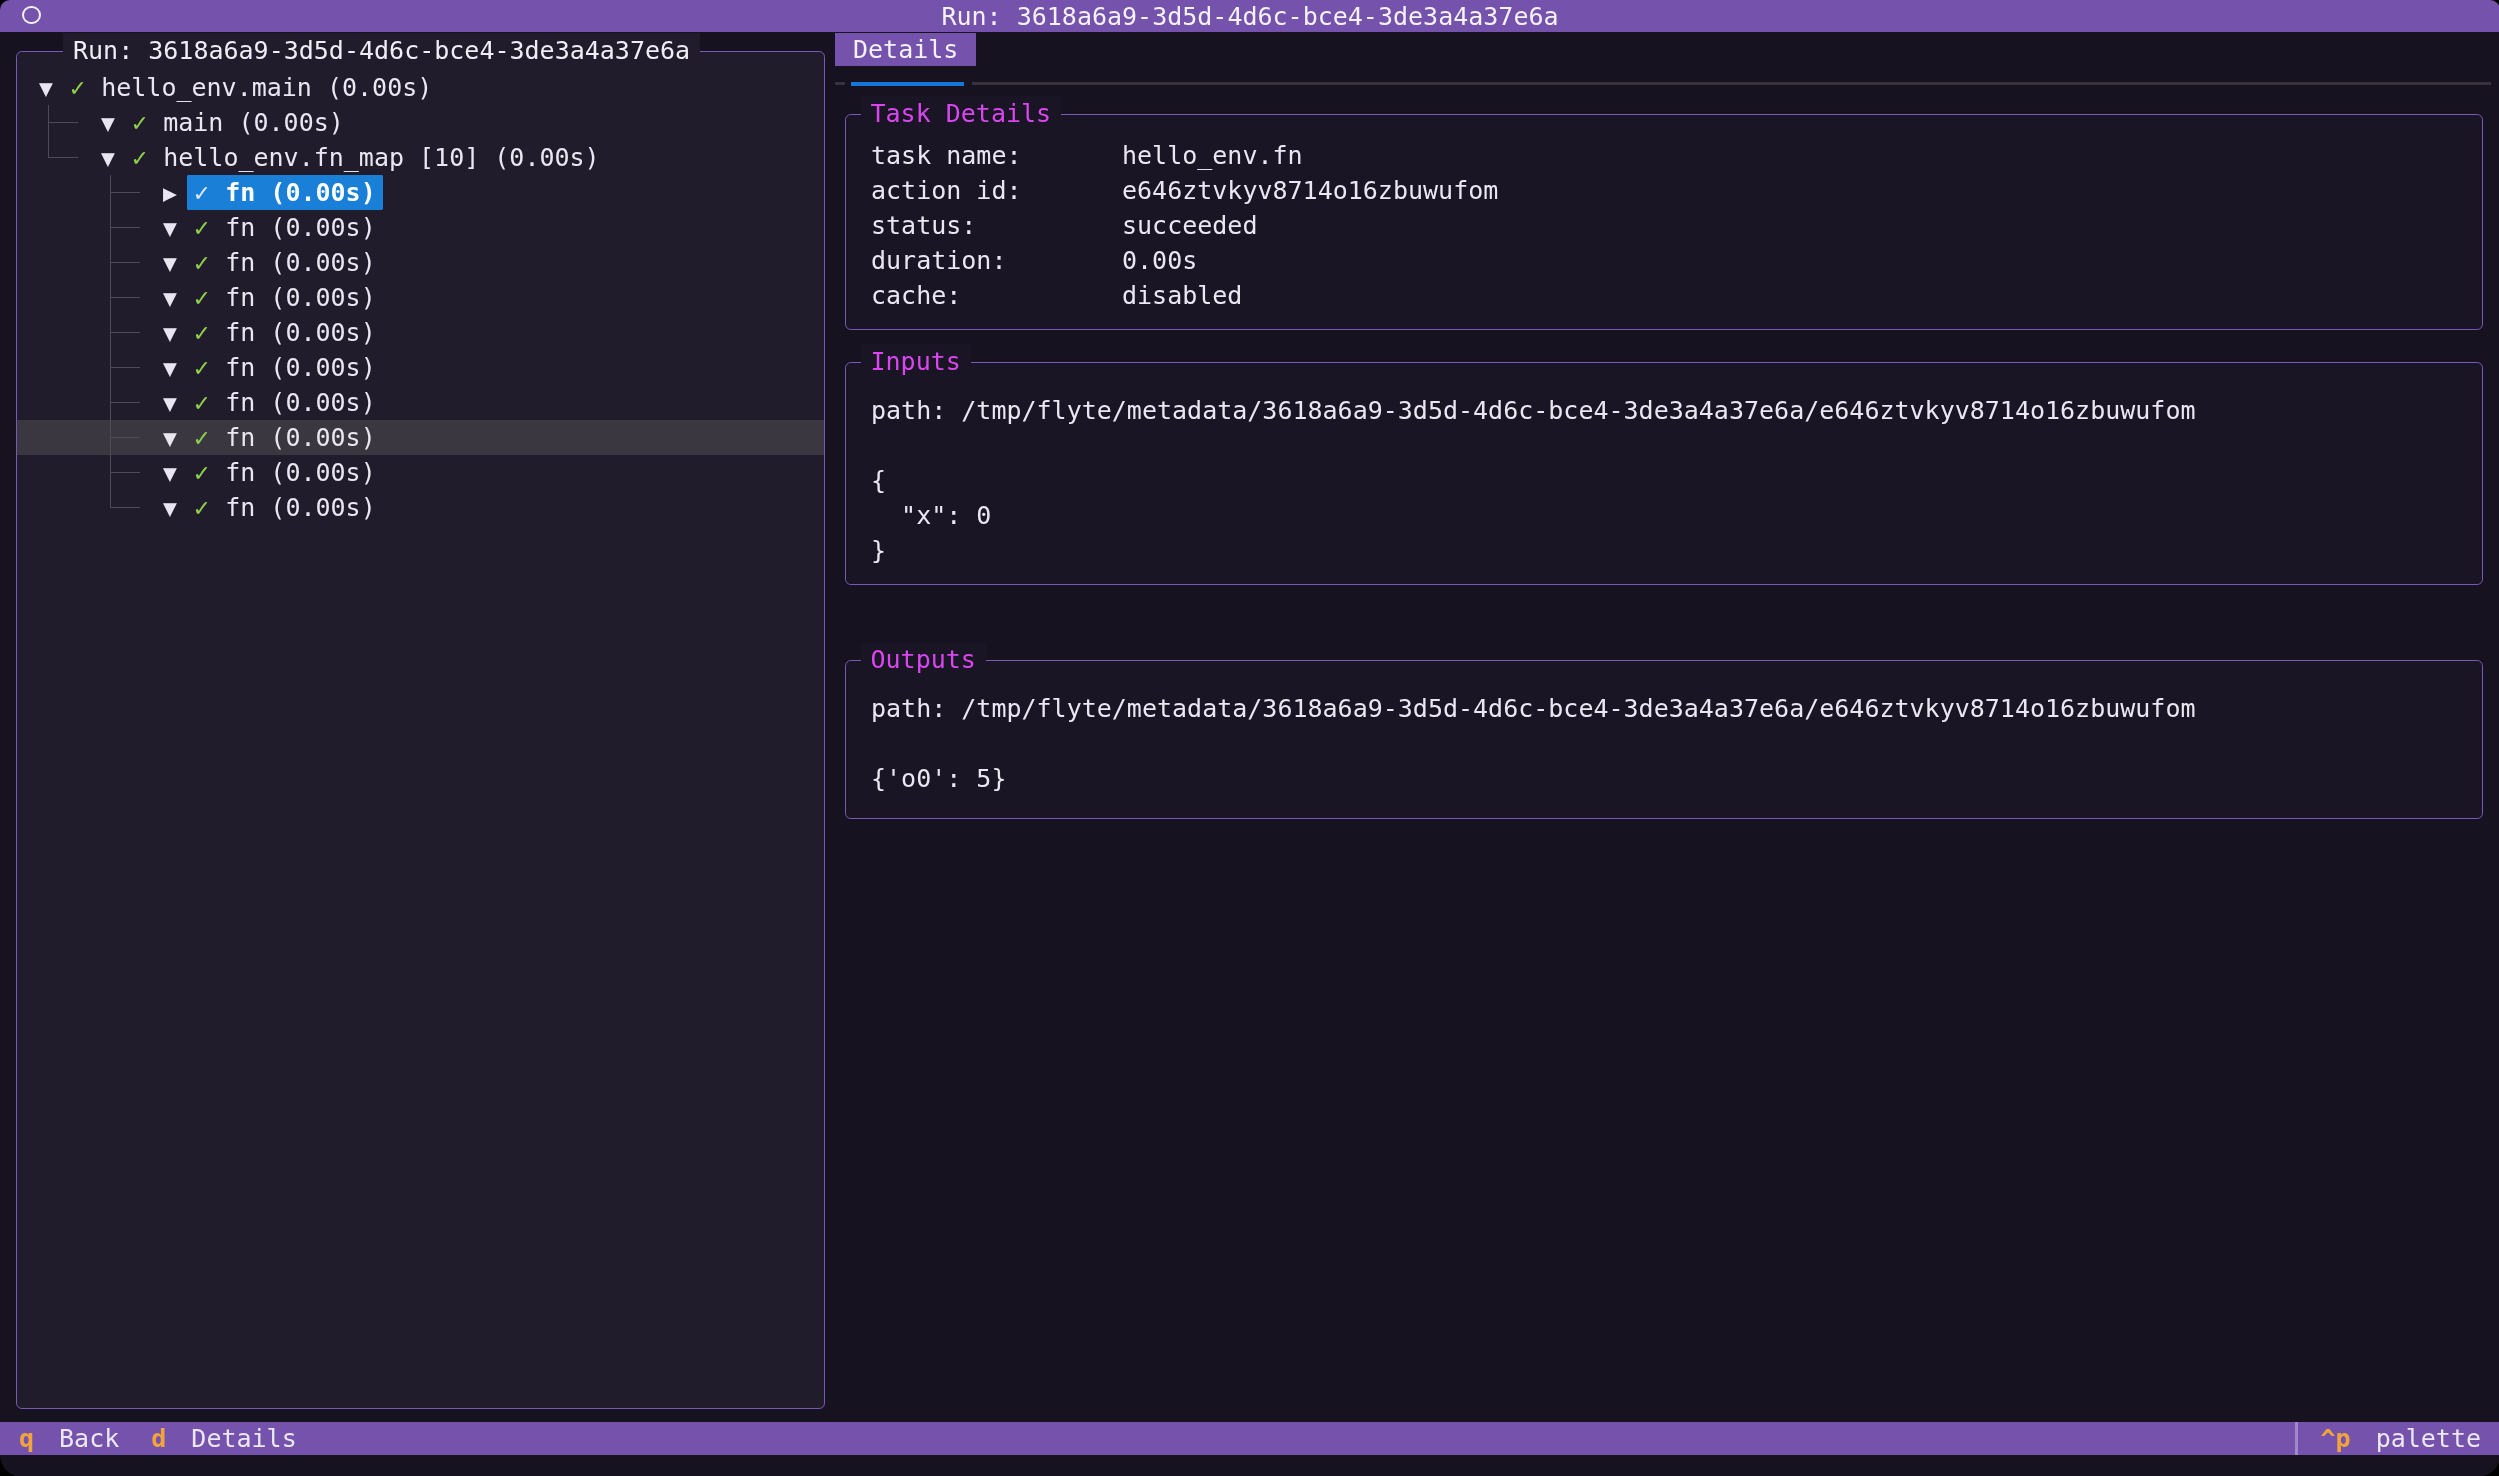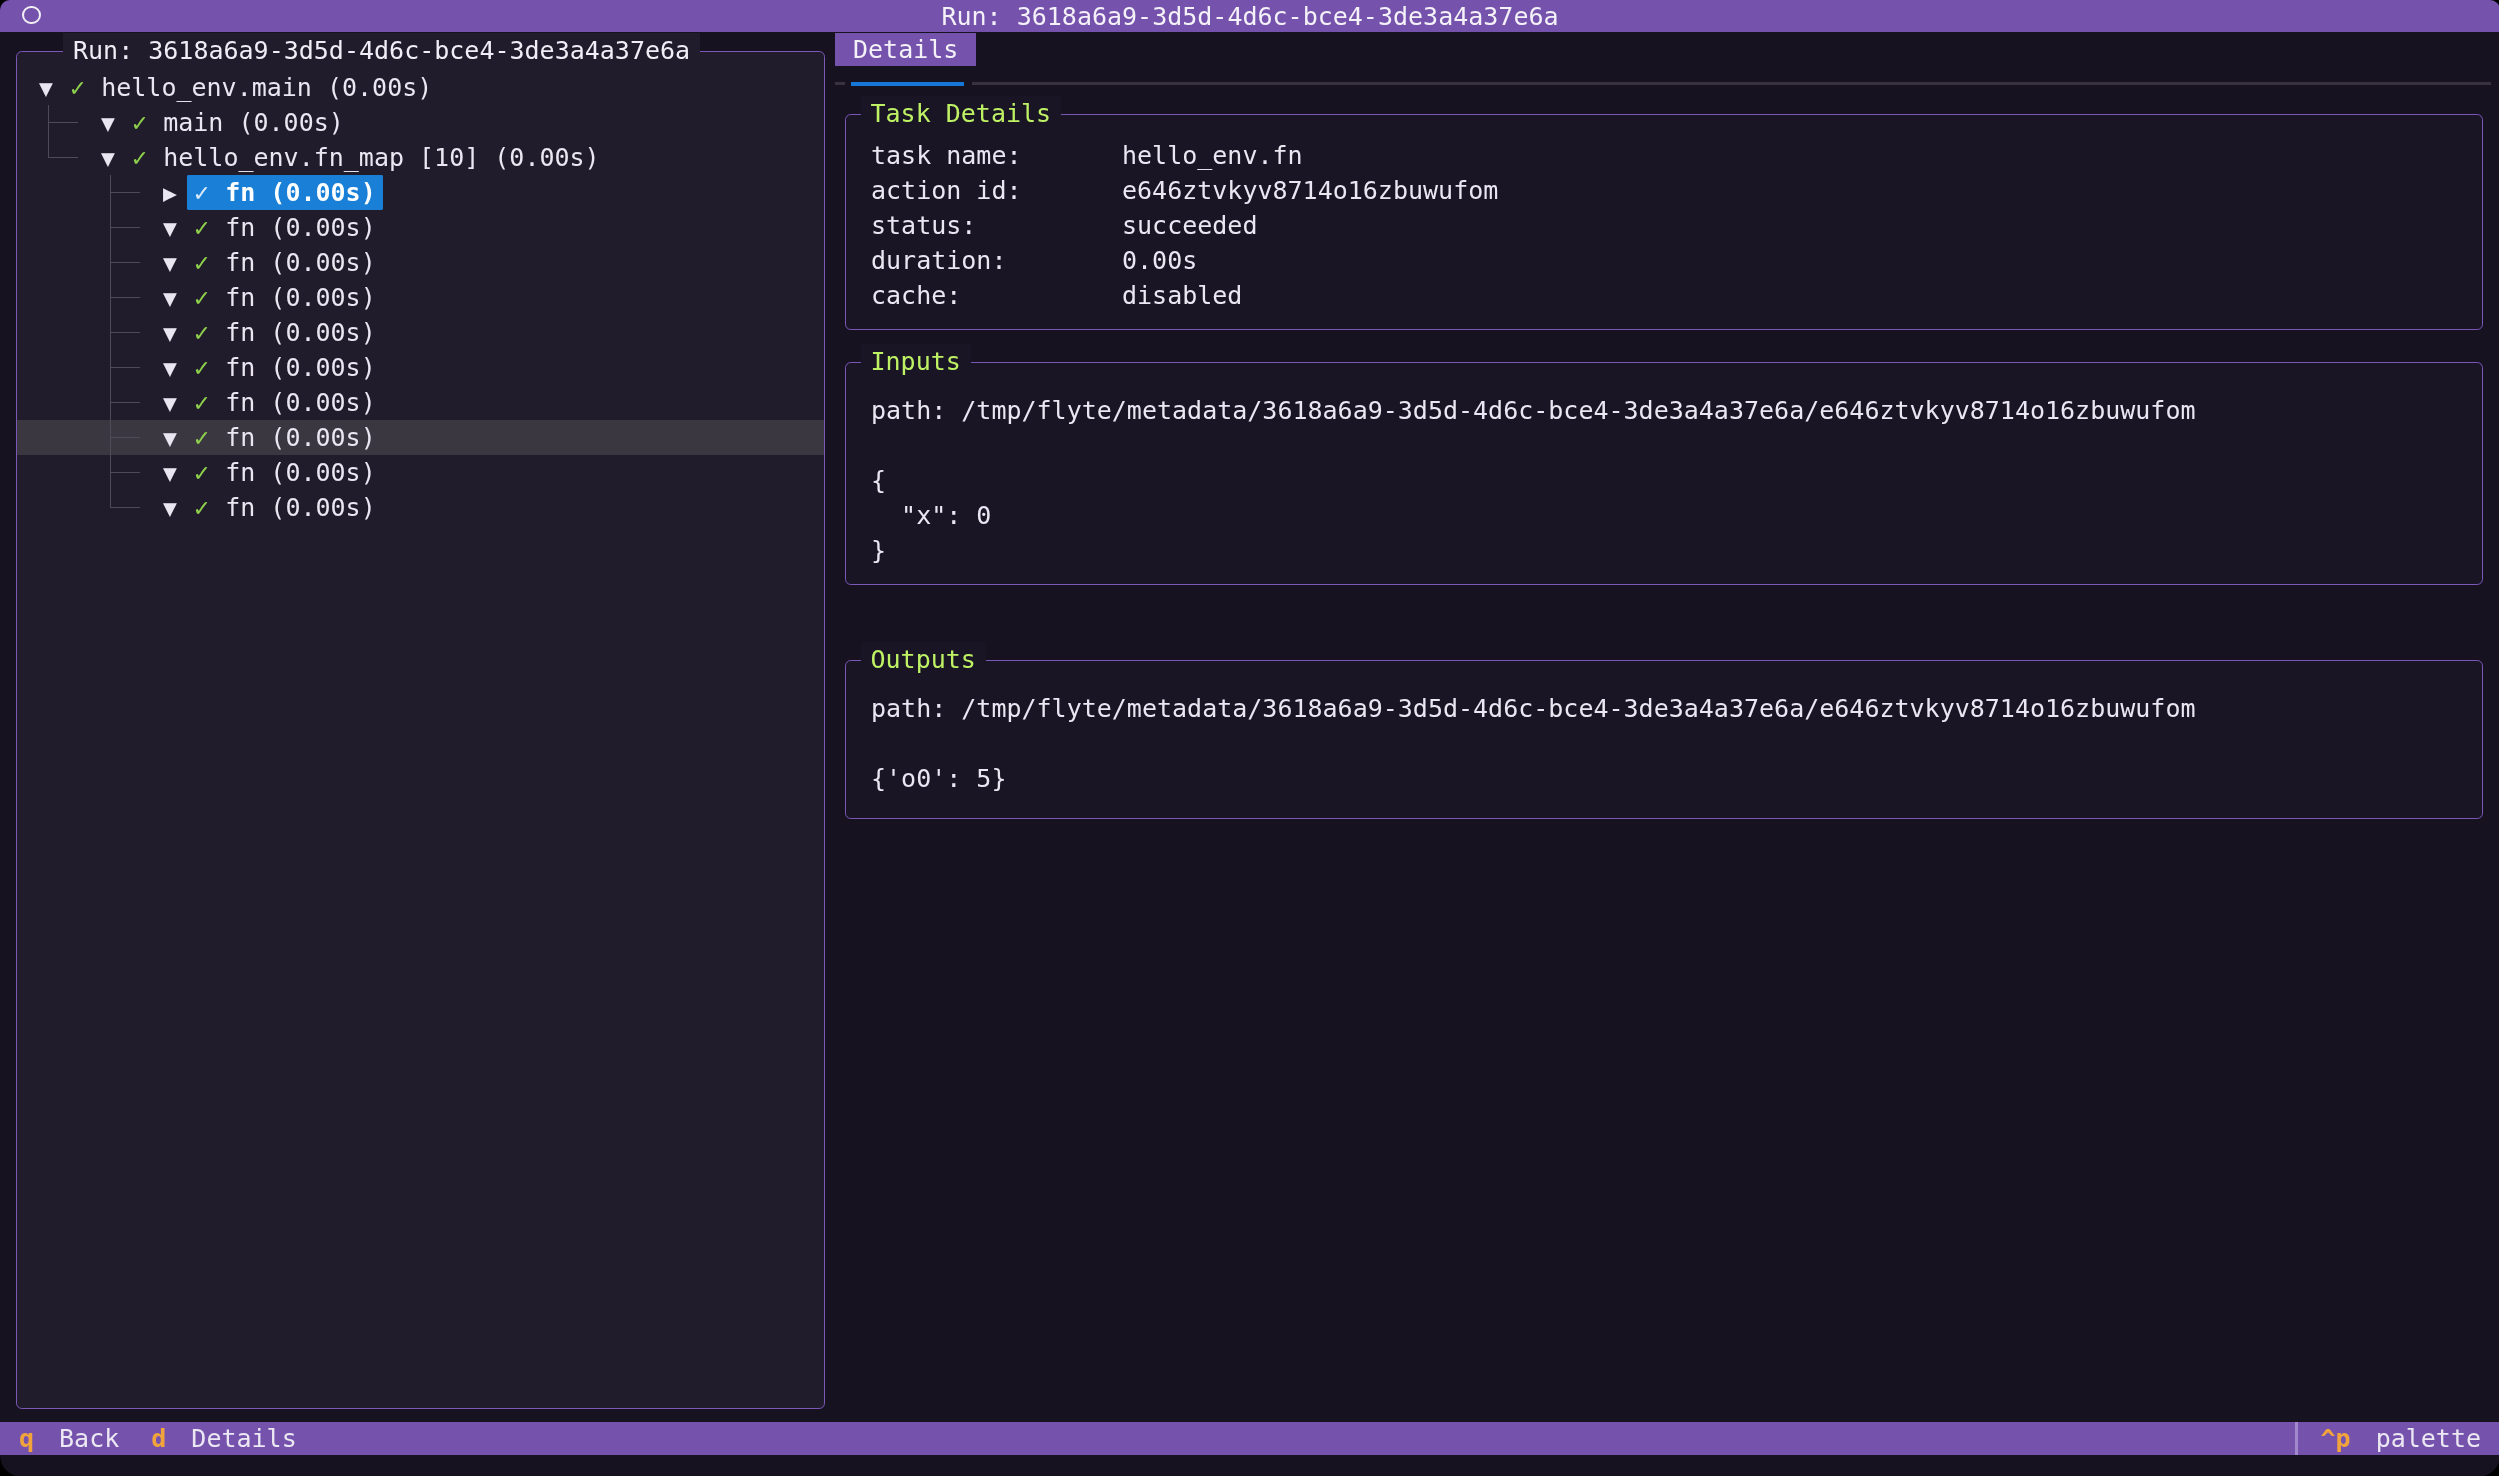--- a/index.html
+++ b/index.html
@@ -79,21 +79,21 @@
   .u-g1{width:10px;margin-right:5.8px;}
   .u-blue{width:113px;height:3.6px;background:#1777d6;margin-right:8.7px;}
   .u-g2{flex:1;}
   .box{
     position:absolute;left:845px;width:1638px;box-sizing:border-box;
     background:var(--box-bg);
     border:1.4px solid var(--border-purple);border-radius:5.8px;
   }
   .box-legend{
     position:absolute;top:-19px;left:14.5px;height:35px;line-height:35px;
-    background:var(--box-bg);padding:0 10px;color:#bef264;white-space:pre;
+    background:var(--box-bg);padding:0 10px;color:#d946ef;white-space:pre;
   }
   .box-task{top:114px;height:216px;}
   .box-inputs{top:362px;height:223px;}
   .box-outputs{top:660px;height:159px;}
   .box-content{padding:23px 14.5px 0 25px;}
   .box-inputs .box-content,.box-outputs .box-content{padding-top:30px;}
   .kv-row{display:flex;height:35px;line-height:35px;gap:41px;}
   .kv-label{flex:none;width:210px;white-space:pre;}
   .kv-value{white-space:pre;}
   .mono-line{height:35px;line-height:35px;white-space:pre;}

